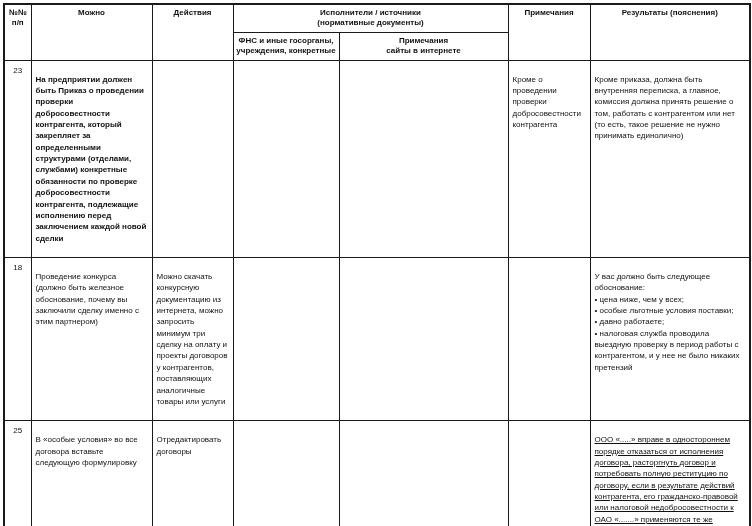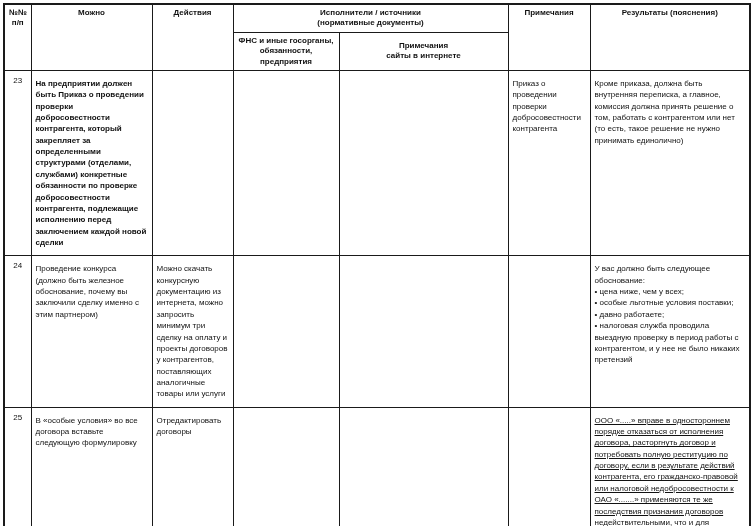--- a/index.html
+++ b/index.html
@@ -18,21 +18,21 @@
   table {
     border-collapse: collapse;
     table-layout: fixed;
     width: 746px; height: 520px;
     border: 2px solid #1a1a1a;
   }
   th, td {
     border: 1px solid #1a1a1a;
     font-size: 8px;
     line-height: 1.42;
-    padding: 7px 4px;
+    padding: 13px 4px;
     vertical-align: top;
     white-space: pre-line;
     overflow: hidden;
     word-wrap: break-word;
   }
   th {
     font-weight: bold;
     text-align: center;
     padding: 3px 2px;
     line-height: 1.3;
@@ -68,37 +68,37 @@
 п/п</th>
         <th rowspan="2" class="span-rows">Можно</th>
         <th rowspan="2" class="span-rows">Действия</th>
         <th colspan="2">Исполнители / источники
 (нормативные документы)</th>
         <th rowspan="2" class="span-rows">Примечания</th>
         <th rowspan="2" class="span-rows">Результаты (пояснения)</th>
       </tr>
       <tr>
         <th class="sub">ФНС и иные госорганы,
-обязанности, предприятия</th>
+учреждения, конкретные</th>
         <th class="sub">Примечания
 сайты в интернете</th>
       </tr>
     </thead>
     <tbody>
         <tr>
           <td class="num">23</td>
           <td class="bold">На предприятии должен быть Приказ о проведении проверки добросовестности контрагента, который закрепляет за определенными структурами (отделами, службами) конкретные обязанности по проверке добросовестности контрагента, подлежащие исполнению перед заключением каждой новой сделки</td>
           <td></td>
           <td></td>
           <td></td>
-          <td>Приказ о проведении проверки добросовестности контрагента</td>
+          <td>Кроме о проведении проверки добросовестности контрагента</td>
           <td>Кроме приказа, должна быть внутренняя переписка, а главное, комиссия должна принять решение о том, работать с контрагентом или нет (то есть, такое решение не нужно принимать единолично)</td>
         </tr>
         <tr>
-          <td class="num">24</td>
+          <td class="num">18</td>
           <td>Проведение конкурса (должно быть железное обоснование, почему вы заключили сделку именно с этим партнером)</td>
           <td>Можно скачать конкурсную документацию из интернета, можно запросить минимум три сделку на оплату и проекты договоров у контрагентов, поставляющих аналогичные товары или услуги</td>
           <td></td>
           <td></td>
           <td></td>
           <td>У вас должно быть следующее обоснование:
 •&nbsp;цена ниже, чем у всех;
 •&nbsp;особые льготные условия поставки;
 •&nbsp;давно работаете;
 •&nbsp;налоговая служба проводила выездную проверку в период работы с контрагентом, и у нее не было никаких претензий</td>

